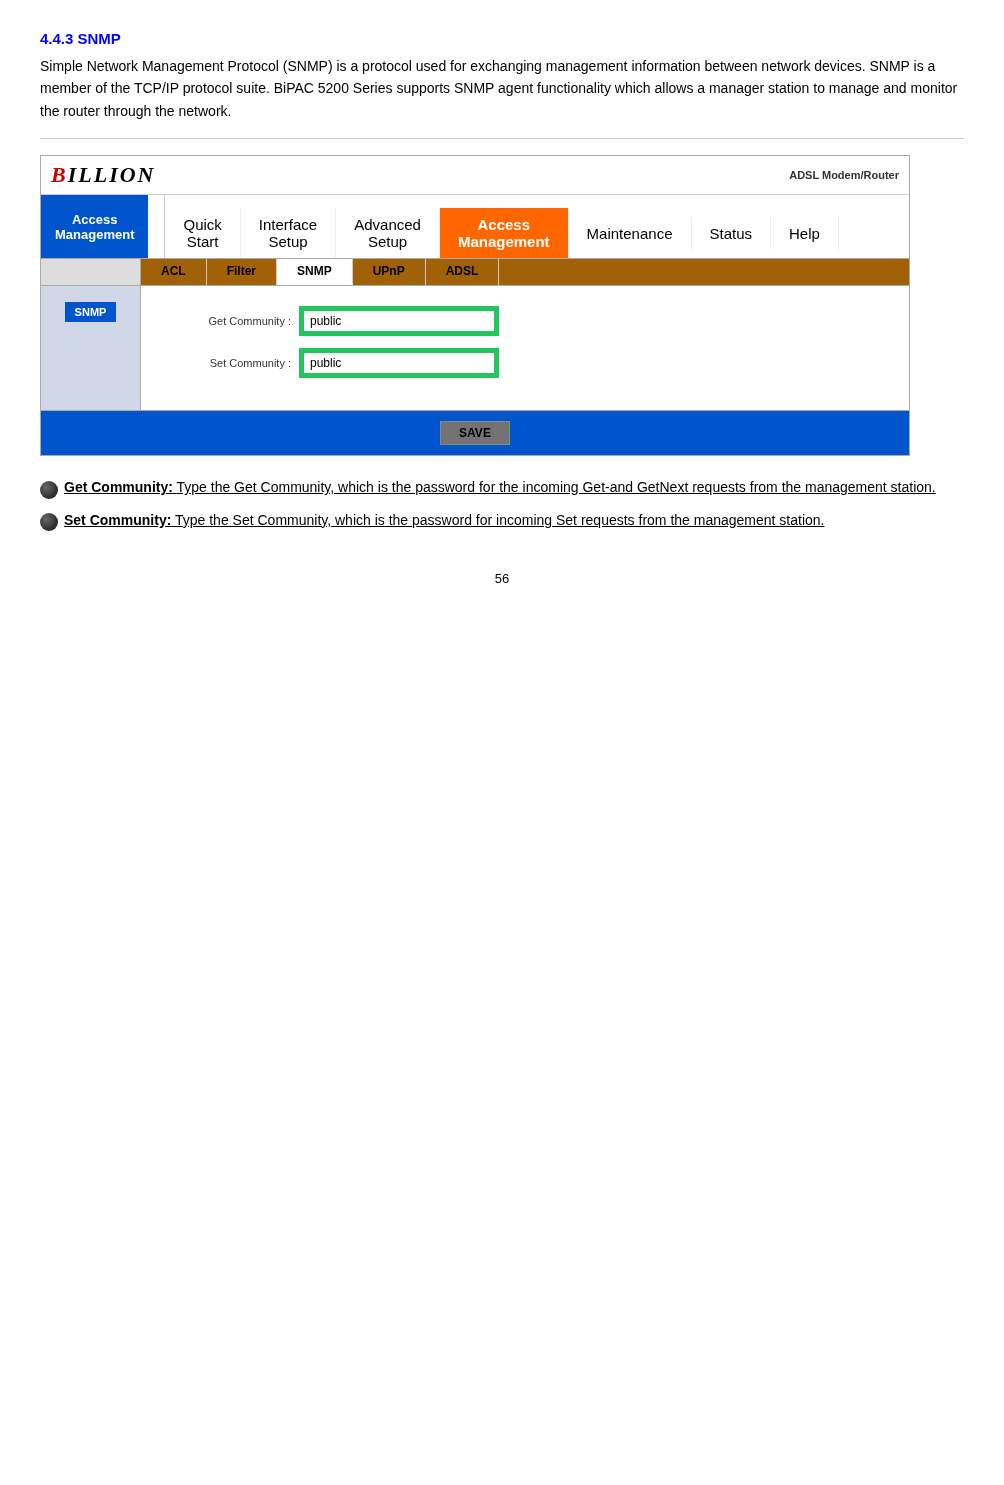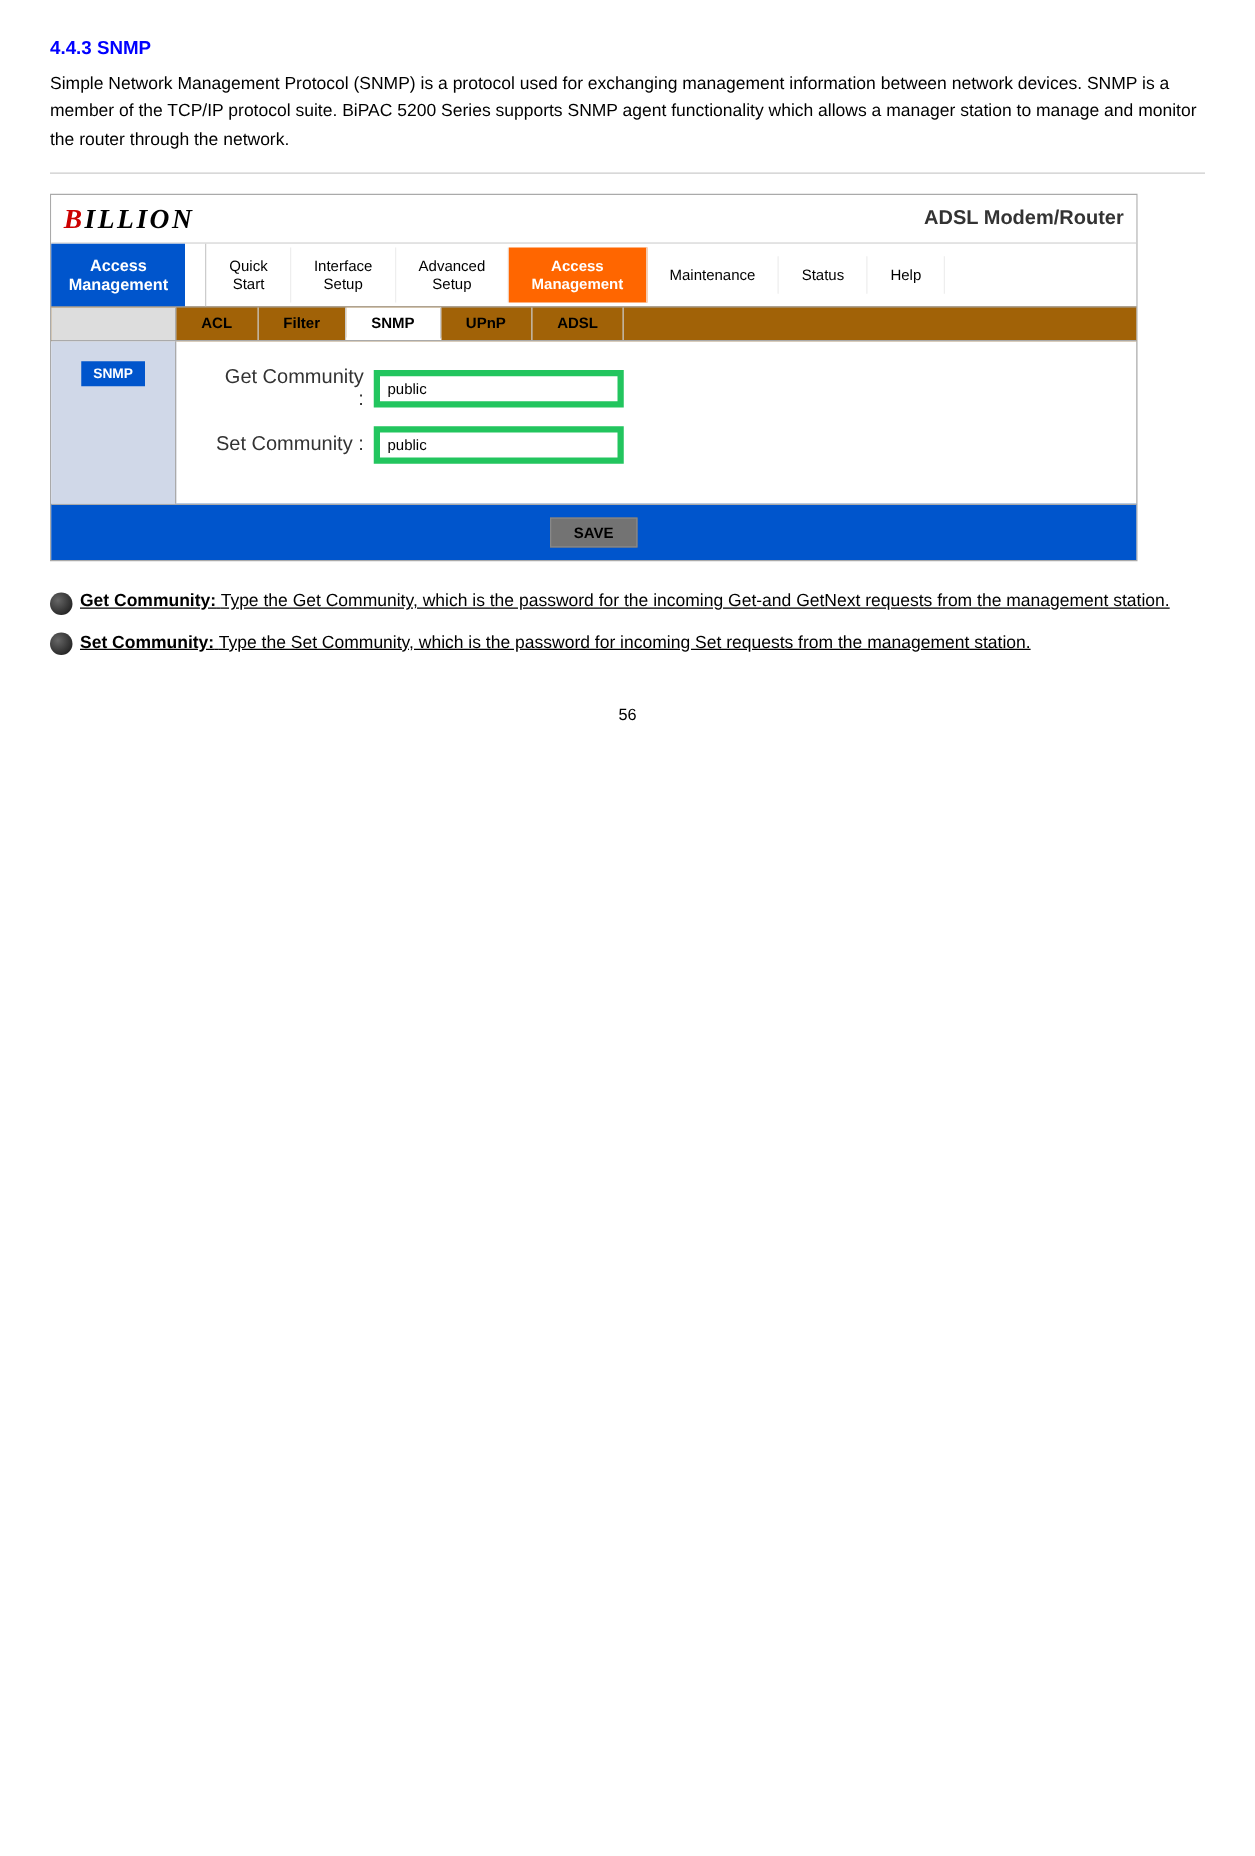--- a/index.html
+++ b/index.html
@@ -57,21 +57,21 @@
       color: #000;
       font-family: serif;
       letter-spacing: 2px;
     }
 
     .billion-logo span {
       color: #cc0000;
     }
 
     .router-type {
-      font-size: 16px;
+      font-size: 11px;
       font-weight: bold;
       color: #333;
     }
 
     
     .nav-row {
       display: flex;
       align-items: stretch;
       background: #fff;
       gap: 16px;
@@ -174,21 +174,21 @@
       padding: 20px 30px;
     }
 
     .form-row {
       display: flex;
       align-items: center;
       margin-bottom: 12px;
     }
 
     .form-label {
-      font-size: 16px;
+      font-size: 11px;
       color: #333;
       width: 120px;
       text-align: right;
       margin-right: 8px;
     }
 
     .form-input {
       border: 5px solid #22c55e;
       padding: 3px 6px;
       font-size: 12px;
@@ -251,21 +251,22 @@
     }
 
     .page-number {
       text-align: center;
       font-size: 13px;
       margin-top: 40px;
       color: #000;
     }
 
     .nav-item-small {
-      font-size: 12px;
+      font-size: 15px;
+      margin-top: 13px;
     }
   </style>
 </head>
 <body>
 
 <div class="section-title">4.4.3 SNMP</div>
 
 <p class="intro-text">Simple Network Management Protocol (SNMP) is a protocol used for exchanging management information between network devices. SNMP is a member of the TCP/IP protocol suite. BiPAC 5200 Series supports SNMP agent functionality which allows a manager station to manage and monitor the router through the network.</p>
 
 <hr class="divider">

